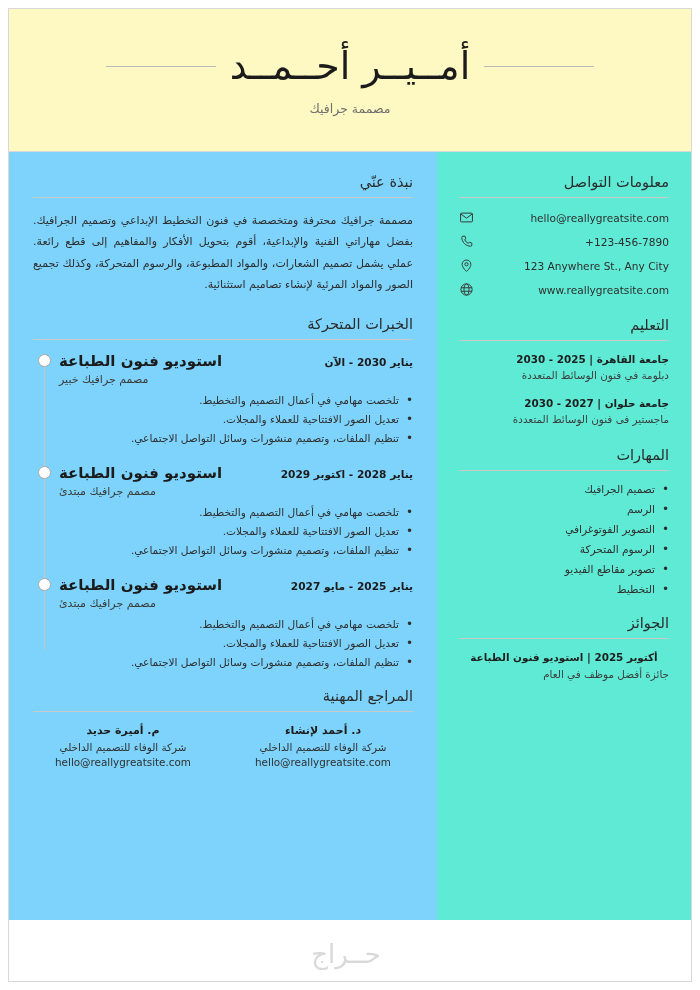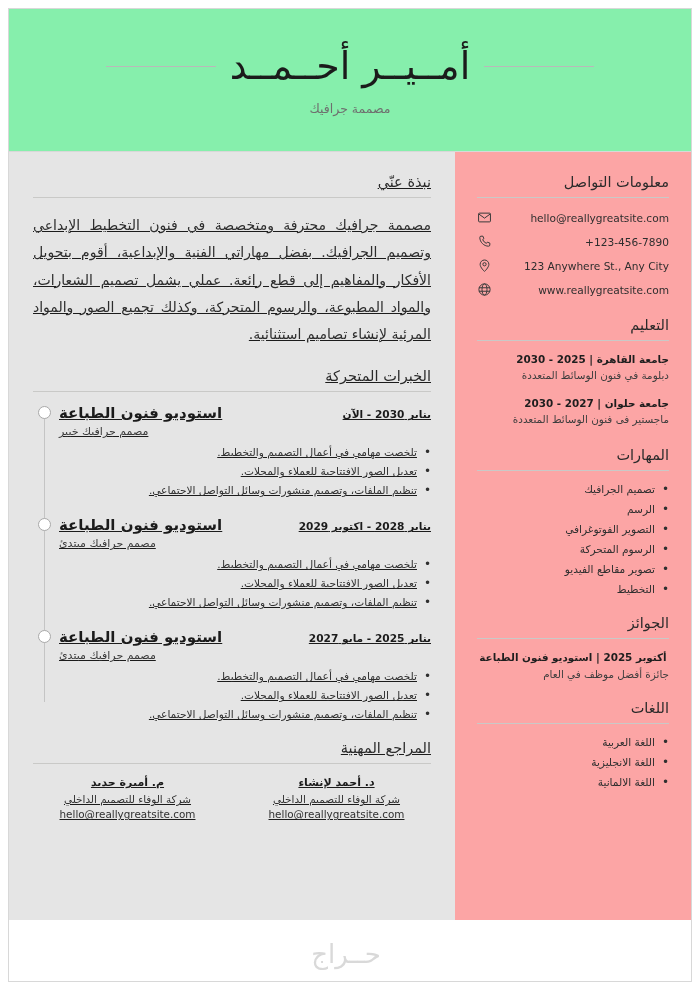--- a/index.html
+++ b/index.html
@@ -33,21 +33,21 @@
     box-sizing: border-box;
   }
 
   
   .header {
     position: absolute;
     left: 9px;
     right: 9px;
     top: 9px;
     height: 142px;
-    background: #86efac;
+    background: #fef9c3;
     box-sizing: border-box;
     display: flex;
     flex-direction: column;
     align-items: center;
     justify-content: center;
   }
   .name-row {
     display: flex;
     align-items: center;
     justify-content: center;
@@ -89,31 +89,30 @@
     position: absolute;
     left: 9px;
     right: 9px;
     top: 152px;
     bottom: 70px;
     display: flex;
     flex-direction: row;
   }
   
   .col-right {
-    width: 236px;
-    background: #fca5a5;
+    width: 254px;
+    background: #5eead4;
     box-sizing: border-box;
     padding: 22px 22px 10px 22px;
   }
   .col-main {
     flex: 1;
-    background: #e5e5e5;
+    background: #7dd3fc;
     box-sizing: border-box;
     padding: 22px 24px 10px 24px;
-    text-decoration: underline;
   }
 
   
   .sec-title {
     font-size: 14.5px;
     color: #2a2a2a;
     font-weight: 400;
     text-align: right;
     margin: 0 0 7px 0;
     font-family: "DejaVu Sans", sans-serif;
@@ -202,21 +201,21 @@
   }
   .award-desc {
     font-size: 10.4px;
     color: #3d3d3d;
     text-align: right;
     font-family: "DejaVu Sans", sans-serif;
   }
 
   
   .about-text {
-    font-size: 14px;
+    font-size: 11px;
     line-height: 1.95;
     color: #2d2d2d;
     text-align: justify;
     text-align-last: right;
     font-family: "DejaVu Sans", sans-serif;
   }
 
   .exp-wrap { position: relative; padding-left: 26px; }
   .timeline {
     position: absolute;
@@ -408,29 +407,20 @@
         </ul>
       </section>
 
       <section class="sec">
         <h2 class="sec-title">الجوائز</h2>
         <div class="sec-rule"></div>
         <div class="award-title">أكتوبر 2025  |  استوديو فنون الطباعة</div>
         <div class="award-desc">جائزة أفضل موظف في العام</div>
       </section>
 
-      <section class="sec">
-        <h2 class="sec-title">اللغات</h2>
-        <div class="sec-rule"></div>
-        <ul class="bullets">
-          <li>اللغة العربية</li>
-          <li>اللغة الانجليزية</li>
-          <li>اللغة الالمانية</li>
-        </ul>
-      </section>
     </aside>
 
     <main class="col-main">
 
       <section class="sec">
         <h2 class="sec-title">نبذة عنّي</h2>
         <div class="sec-rule"></div>
         <p class="about-text">مصممة جرافيك محترفة ومتخصصة في فنون التخطيط الإبداعي وتصميم الجرافيك. بفضل مهاراتي الفنية والإبداعية، أقوم بتحويل الأفكار والمفاهيم إلى قطع رائعة. عملي يشمل تصميم الشعارات، والمواد المطبوعة، والرسوم المتحركة، وكذلك تجميع الصور والمواد المرئية لإنشاء تصاميم استثنائية.</p>
       </section>
 

